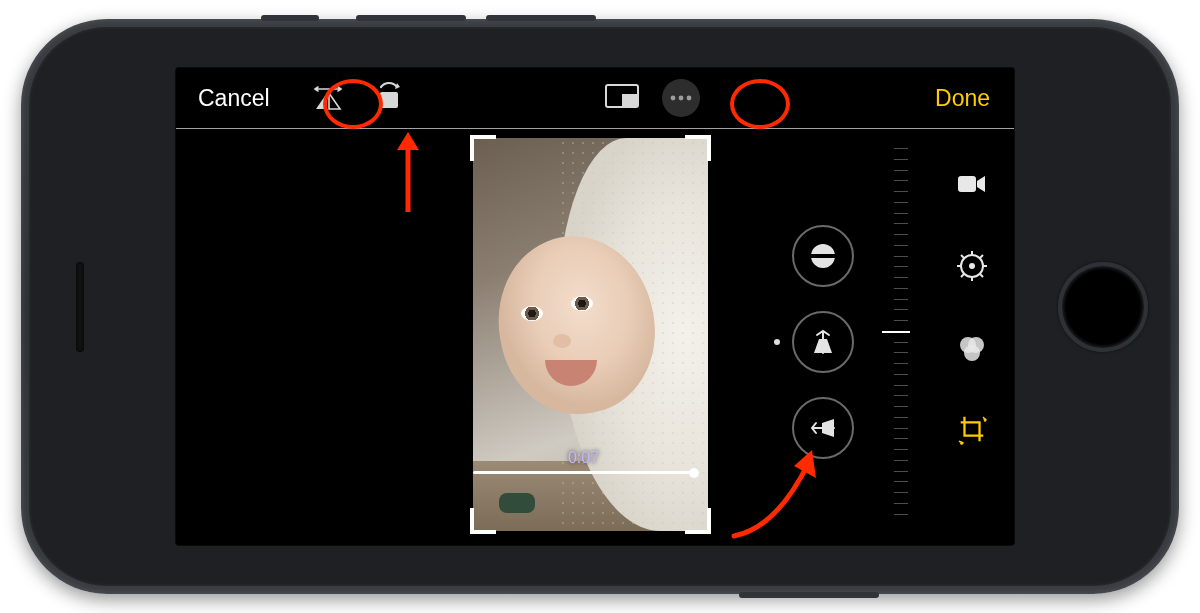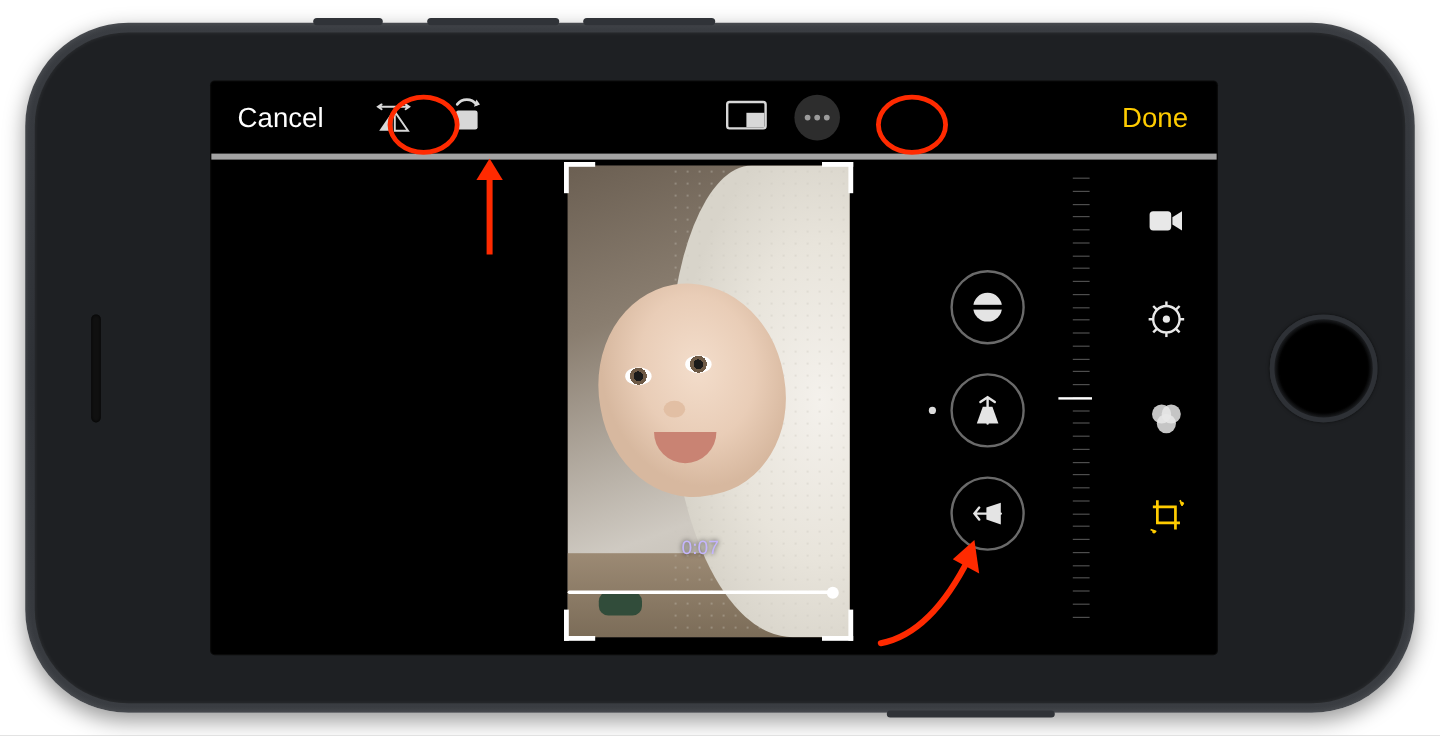--- a/index.html
+++ b/index.html
@@ -35,21 +35,21 @@
   .screen{
     position:absolute;left:155px;top:49px;right:165px;bottom:49px;
     background:#000;border-radius:3px;overflow:hidden;
     box-shadow:0 0 0 1px #0a0a0a;
   }
 
   
   .topbar{
     position:absolute;left:0;top:0;right:0;height:60px;
     display:flex;align-items:center;color:#fff;
-    border-bottom:5px solid #a3a3a3;
+    border-bottom:1px solid #a3a3a3;
   }
   .tb-cancel{margin-left:22px;font-size:23px;color:#fff;font-weight:400;}
   .tb-done{margin-left:auto;margin-right:24px;font-size:23px;color:#ffcc00;font-weight:400;}
   .tb-icons-left{display:flex;align-items:center;gap:28px;margin-left:42px;}
   .tb-icons-right{display:flex;align-items:center;gap:22px;margin-left:auto;margin-right:36px;}
   .tb-center{position:absolute;left:50%;top:50%;transform:translate(-50%,-50%);}
   .reset-btn{
     display:flex;align-items:center;gap:10px;
     border:1.5px solid #6e6e6e;border-radius:6px;padding:4px 14px 5px 10px;
     color:#bdbdbd;font-size:17px;letter-spacing:2px;
@@ -73,21 +73,21 @@
     background:#5c5248;
     border-radius:1px;
   }
   .canvas .corner{position:absolute;width:22px;height:22px;}
   .corner.tl{left:-3px;top:-3px;border-left:4px solid #fff;border-top:4px solid #fff;}
   .corner.tr{right:-3px;top:-3px;border-right:4px solid #fff;border-top:4px solid #fff;}
   .corner.bl{left:-3px;bottom:-3px;border-left:4px solid #fff;border-bottom:4px solid #fff;}
   .corner.br{right:-3px;bottom:-3px;border-right:4px solid #fff;border-bottom:4px solid #fff;}
   .video-scrub{
     position:absolute;left:0;right:14px;bottom:36px;height:24px;
-    display:flex;align-items:flex-end;gap:8px;color:#c4b5fd;
+    display:flex;align-items:flex-start;gap:8px;color:#c4b5fd;
   }
   .scrub-time{font-size:16px;font-weight:500;text-shadow:0 0 4px rgba(0,0,0,.8);position:absolute;left:50%;transform:translateX(-50%);top:-22px;}
   .scrub-line{flex:1;height:3px;background:#fff;border-radius:2px;position:relative;}
   .scrub-knob{position:absolute;right:0;top:50%;transform:translate(50%,-50%);width:10px;height:10px;border-radius:50%;background:#fff;}
   
   .portrait{
     position:absolute;inset:0;overflow:hidden;
   }
   .bg1{position:absolute;inset:0;background:linear-gradient(160deg,#6b5f52 0%,#8a7e70 30%,#cfcac2 70%,#b5afa3 100%);}
   .shirt{position:absolute;right:-30px;top:0;bottom:0;width:180px;background:radial-gradient(120px 220px at 70% 50%,#f4f1ec 0%,#e8e4db 60%,#d8d4ca 100%);border-top-left-radius:80px 200px;border-bottom-left-radius:120px 260px;}

